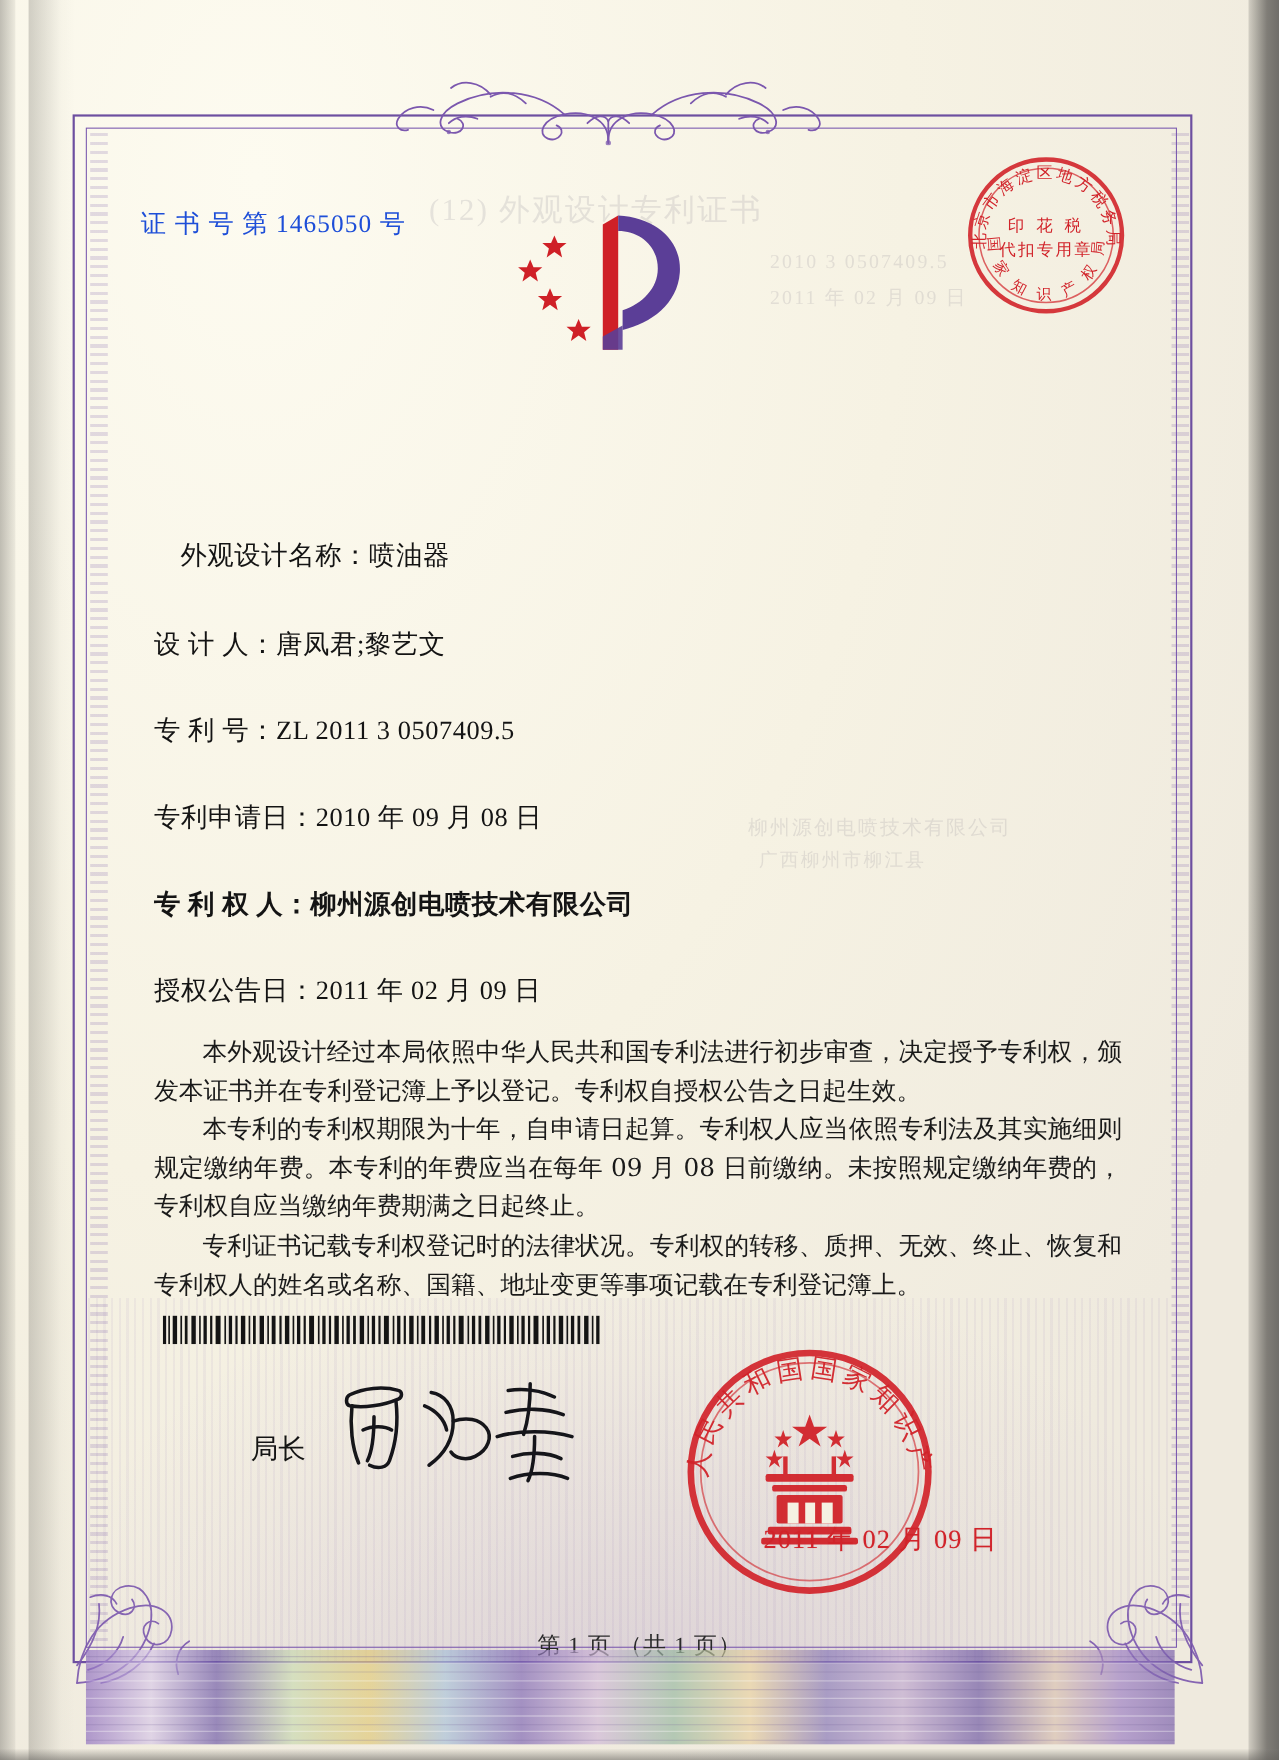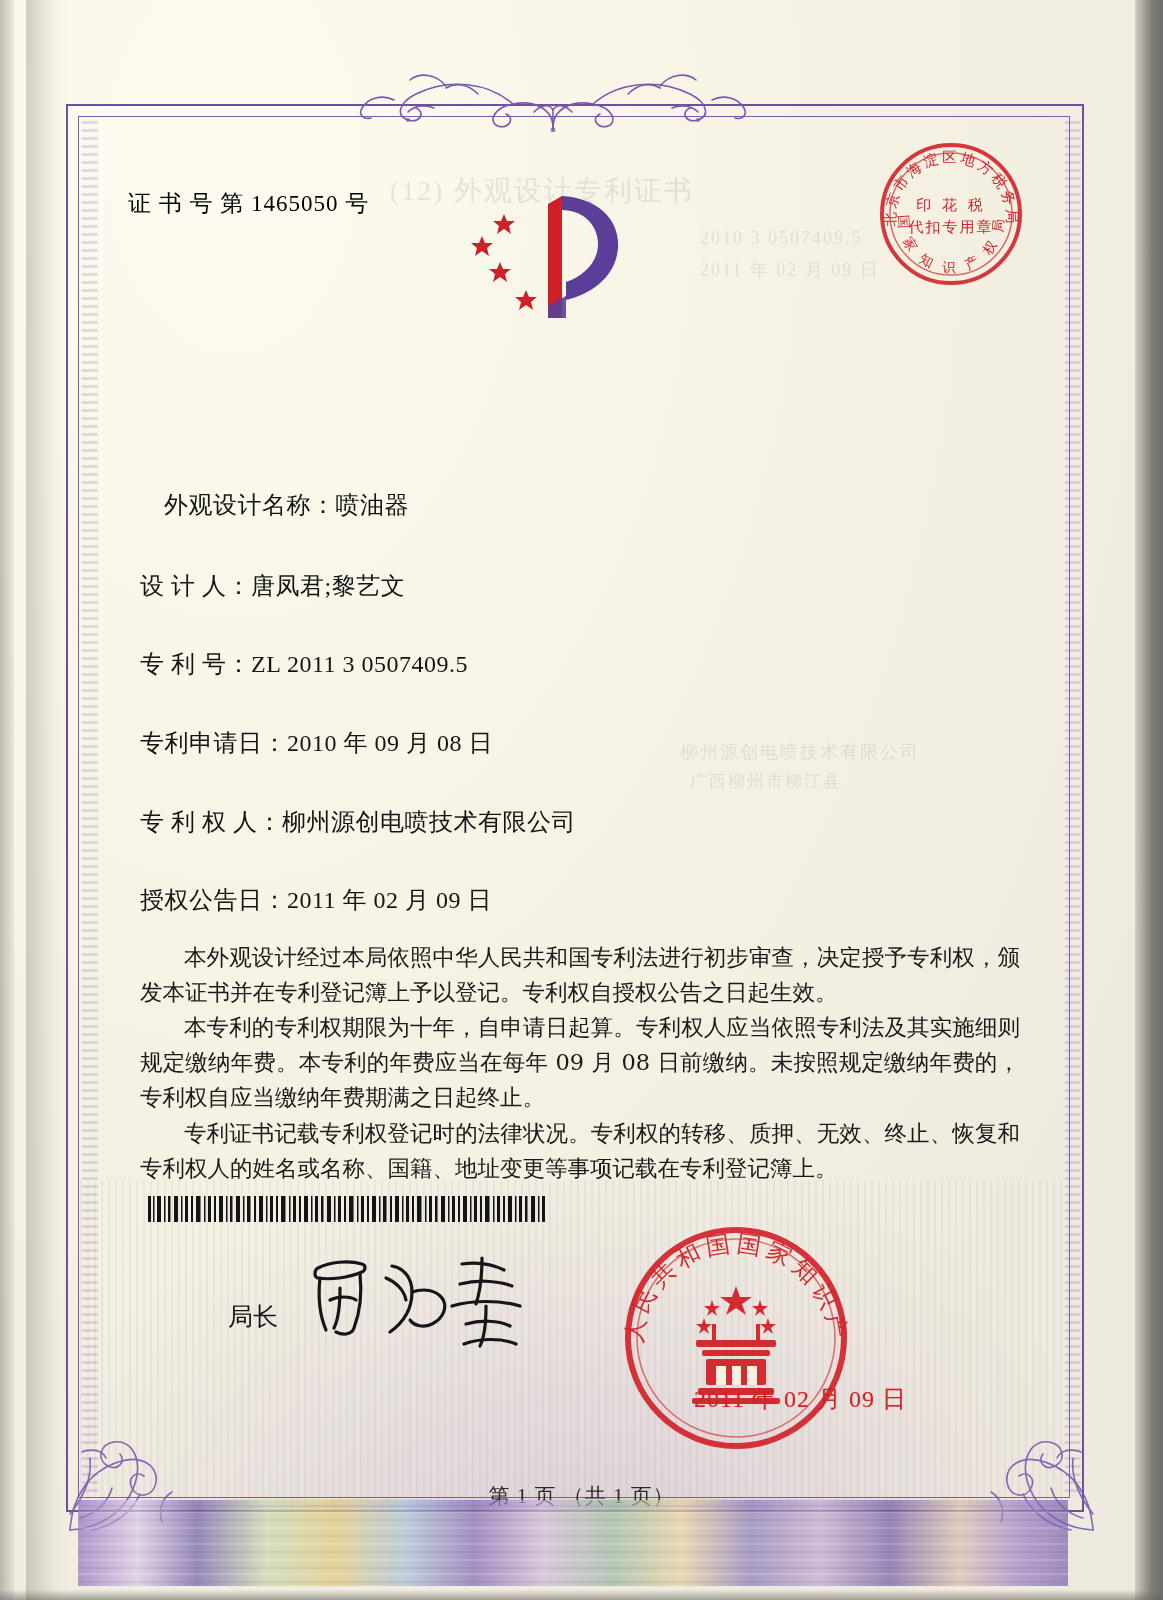--- a/index.html
+++ b/index.html
@@ -72,21 +72,21 @@
     left: 338px; top: 60px;
     width: 430px; height: 72px;
   }
 
   
   #cert-no {
     position: absolute;
     left: 128px; top: 188px;
     font-size: 23px;
     letter-spacing: 1px;
-    color: #000000;
+    color: #1d4ed8;
     white-space: nowrap;
   }
 
   
   #logo {
     position: absolute;
     left: 470px; top: 190px;
     width: 180px; height: 140px;
   }
 
@@ -131,21 +131,21 @@
     color: #141414;
     white-space: nowrap;
   }
   .field .lbl { letter-spacing: 0.5px; }
   .field .val { letter-spacing: 0.5px; }
 
   #f-name   { top: 489px; margin-left: 24px; }
   #f-design { top: 570px; }
   #f-patno  { top: 648px; }
   #f-appdate{ top: 727px; }
-  #f-owner  { top: 806px; }
+  #f-owner  { top: 806px; font-weight: bold; }
   #f-grant  { top: 884px; }
 
   .para {
     position: absolute;
     left: 140px;
     width: 880px;
     font-size: 22.5px;
     line-height: 35px;
     color: #1a1a1a;
     text-indent: 44px;

